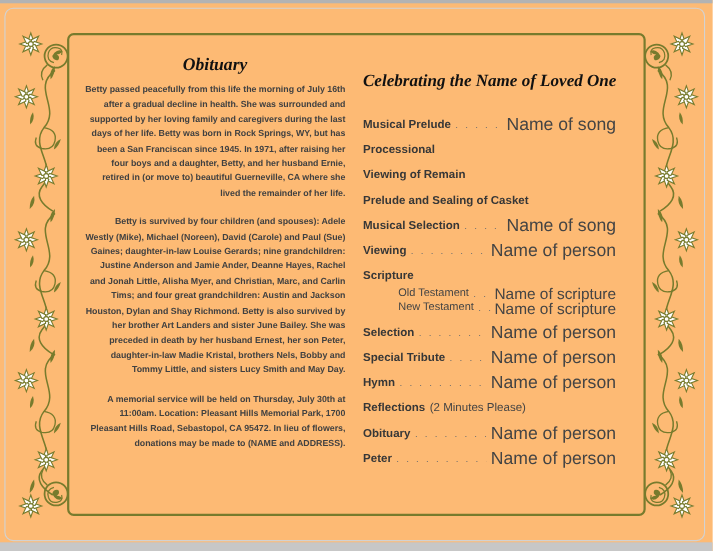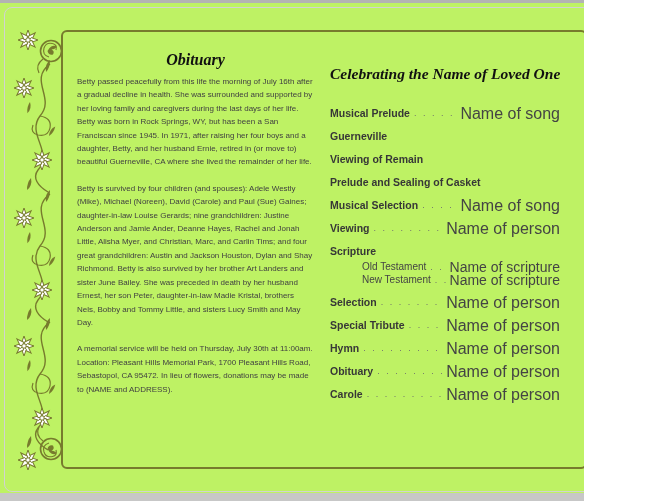--- a/index.html
+++ b/index.html
@@ -1,21 +1,21 @@
 <!DOCTYPE html>
 <html style="--accent: #777b2d; --text: #414141;"><head>
 <meta charset="utf-8">
 <style>
   :root{
     --accent:#777b2d;
     --text:#414141;
   }
   html,body{margin:0;padding:0;background:#fff;}
   .canvas{
-    position:relative;width:584px;height:501px;background:#bef264;overflow:hidden;
+    position:relative;width:648px;height:501px;background:#fdba74;overflow:hidden;
     font-family:"Liberation Sans", sans-serif;
   }
   .strip-top{position:absolute;left:0;top:0;width:648px;height:3px;background:#b3b3b3;}
   .strip-bottom{position:absolute;left:0;top:493px;width:648px;height:8px;background:#c7c7c7;}
   .outer-border{
     position:absolute;left:4px;top:7px;width:637px;height:485px;
     border:1.5px solid #d2d2d2;border-radius:8px;box-sizing:border-box;
   }
   svg.deco{position:absolute;left:0;top:0;}
   .ol-stroke{stroke:var(--accent);fill:none;}
@@ -24,21 +24,21 @@
 
   
   .page-left{position:absolute;left:77px;top:50px;width:237px;}
   .page-title{
     font-family:"Liberation Serif", serif;font-style:italic;font-weight:bold;
     color:#111;text-align:center;margin:0;
   }
   .page-left .page-title{font-size:16px;line-height:19px;margin-bottom:6px;}
   .para{
     font-size:8px;line-height:13.4px;color:var(--text);
-    margin:0 0 13px 0;text-align:left;
+    margin:0 0 13px 0;text-align:right;font-weight:bold;
   }
 
   
   .page-right{position:absolute;left:330px;top:64px;width:230px;}
   .page-right .page-title{font-size:15.5px;line-height:19px;margin-bottom:24px;white-space:nowrap;}
   .prog-row{display:flex;align-items:flex-end;margin-bottom:10px;}
   .prog-label{font-size:10.5px;font-weight:bold;color:#373737;line-height:13px;white-space:nowrap;}
   .prog-note{font-size:10.5px;color:#444;line-height:13px;white-space:nowrap;margin-left:4px;}
   .prog-leader{
     flex:1 1 auto;overflow:hidden;white-space:nowrap;
@@ -131,21 +131,21 @@
     <h1 class="page-title">Celebrating the Name of Loved One</h1>
     <div id="program-items">
   <div class="prog-row">
     <span class="prog-label">Musical Prelude</span>
 
     <span class="prog-leader">. . . . . . . . . . . . . . . . . . . . . . . . . . . . . . . . . . . . . . . . . . . . . . . . . . . . . . . . . . . . . . . . . . . . . . . . . . . . . . . .</span>
     <span class="prog-value">Name of song</span>
   </div>
 
   <div class="prog-row">
-    <span class="prog-label">Guerneville</span>
+    <span class="prog-label">Processional</span>
 
   </div>
 
   <div class="prog-row">
     <span class="prog-label">Viewing of Remain</span>
 
   </div>
 
   <div class="prog-row">
     <span class="prog-label">Prelude and Sealing of Casket</span>
@@ -199,30 +199,35 @@
     <span class="prog-value">Name of person</span>
   </div>
 
   <div class="prog-row">
     <span class="prog-label">Hymn</span>
 
     <span class="prog-leader">. . . . . . . . . . . . . . . . . . . . . . . . . . . . . . . . . . . . . . . . . . . . . . . . . . . . . . . . . . . . . . . . . . . . . . . . . . . . . . . .</span>
     <span class="prog-value">Name of person</span>
   </div>
 
+  <div class="prog-row">
+    <span class="prog-label">Reflections</span>
+    <span class="prog-note">(2 Minutes Please)</span>
+
+  </div>
 
   <div class="prog-row">
     <span class="prog-label">Obituary</span>
 
     <span class="prog-leader">. . . . . . . . . . . . . . . . . . . . . . . . . . . . . . . . . . . . . . . . . . . . . . . . . . . . . . . . . . . . . . . . . . . . . . . . . . . . . . . .</span>
     <span class="prog-value">Name of person</span>
   </div>
 
   <div class="prog-row">
-    <span class="prog-label">Carole</span>
+    <span class="prog-label">Peter</span>
 
     <span class="prog-leader">. . . . . . . . . . . . . . . . . . . . . . . . . . . . . . . . . . . . . . . . . . . . . . . . . . . . . . . . . . . . . . . . . . . . . . . . . . . . . . . .</span>
     <span class="prog-value">Name of person</span>
   </div>
 </div>
   </div>
 
 </div>
 
 </body></html>

